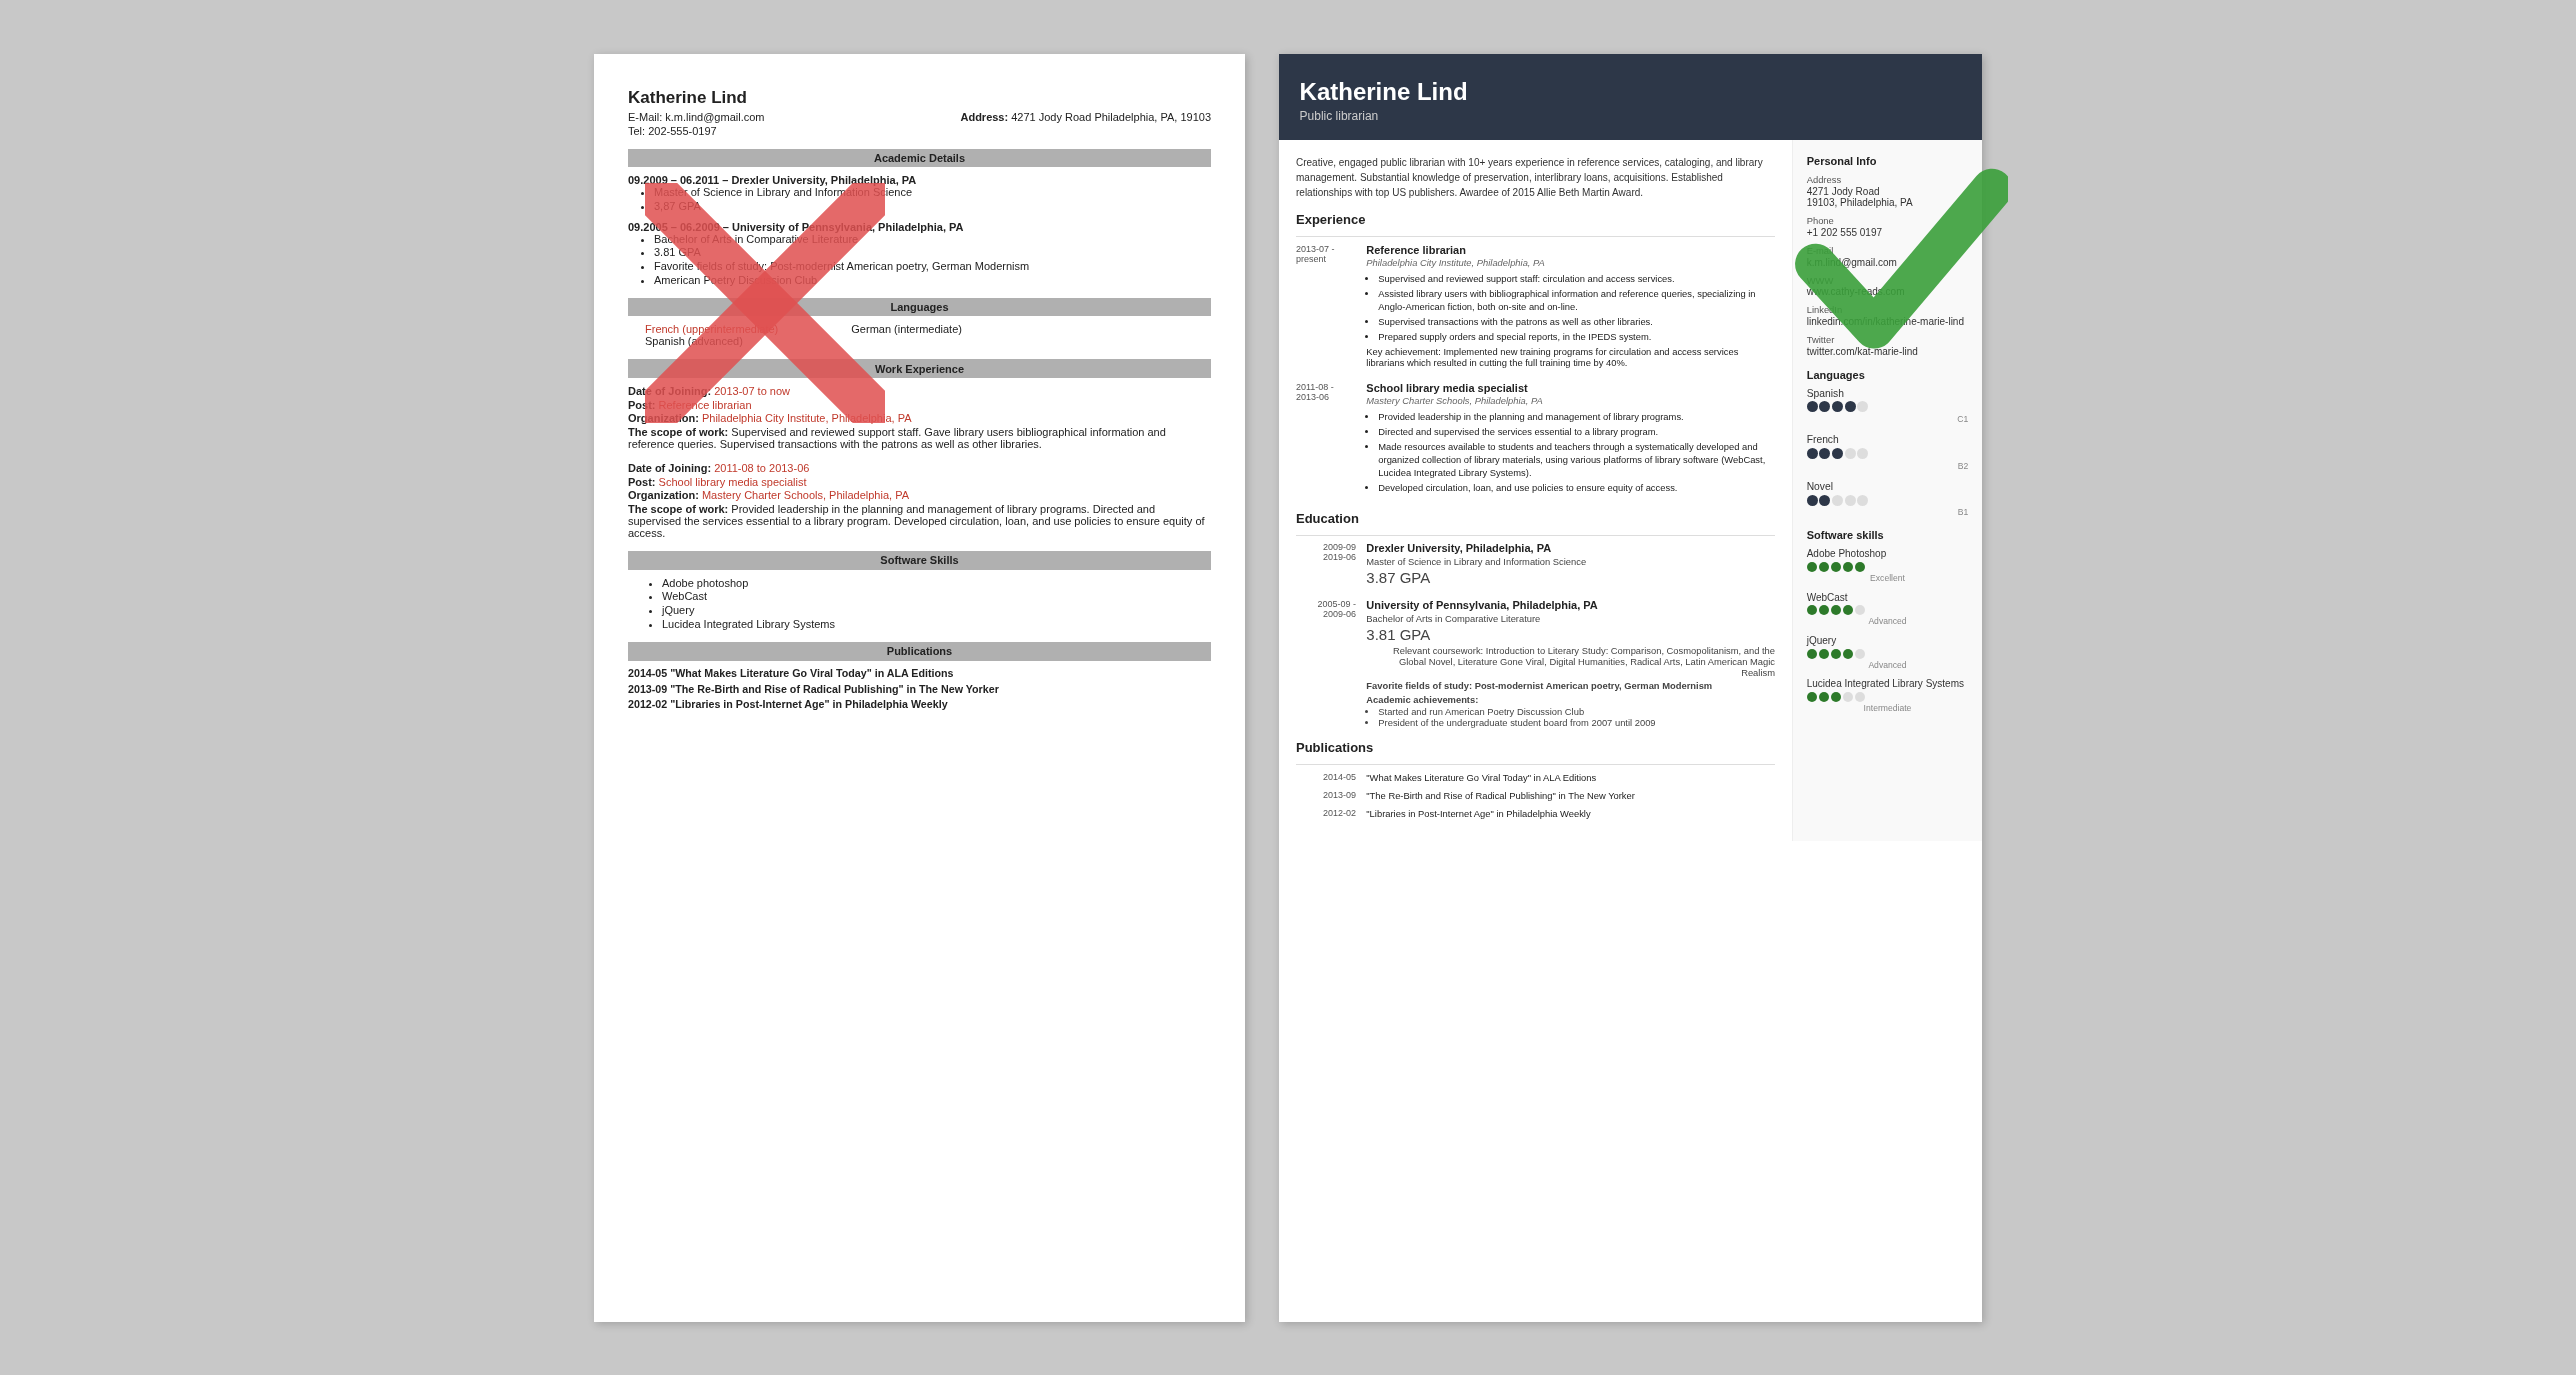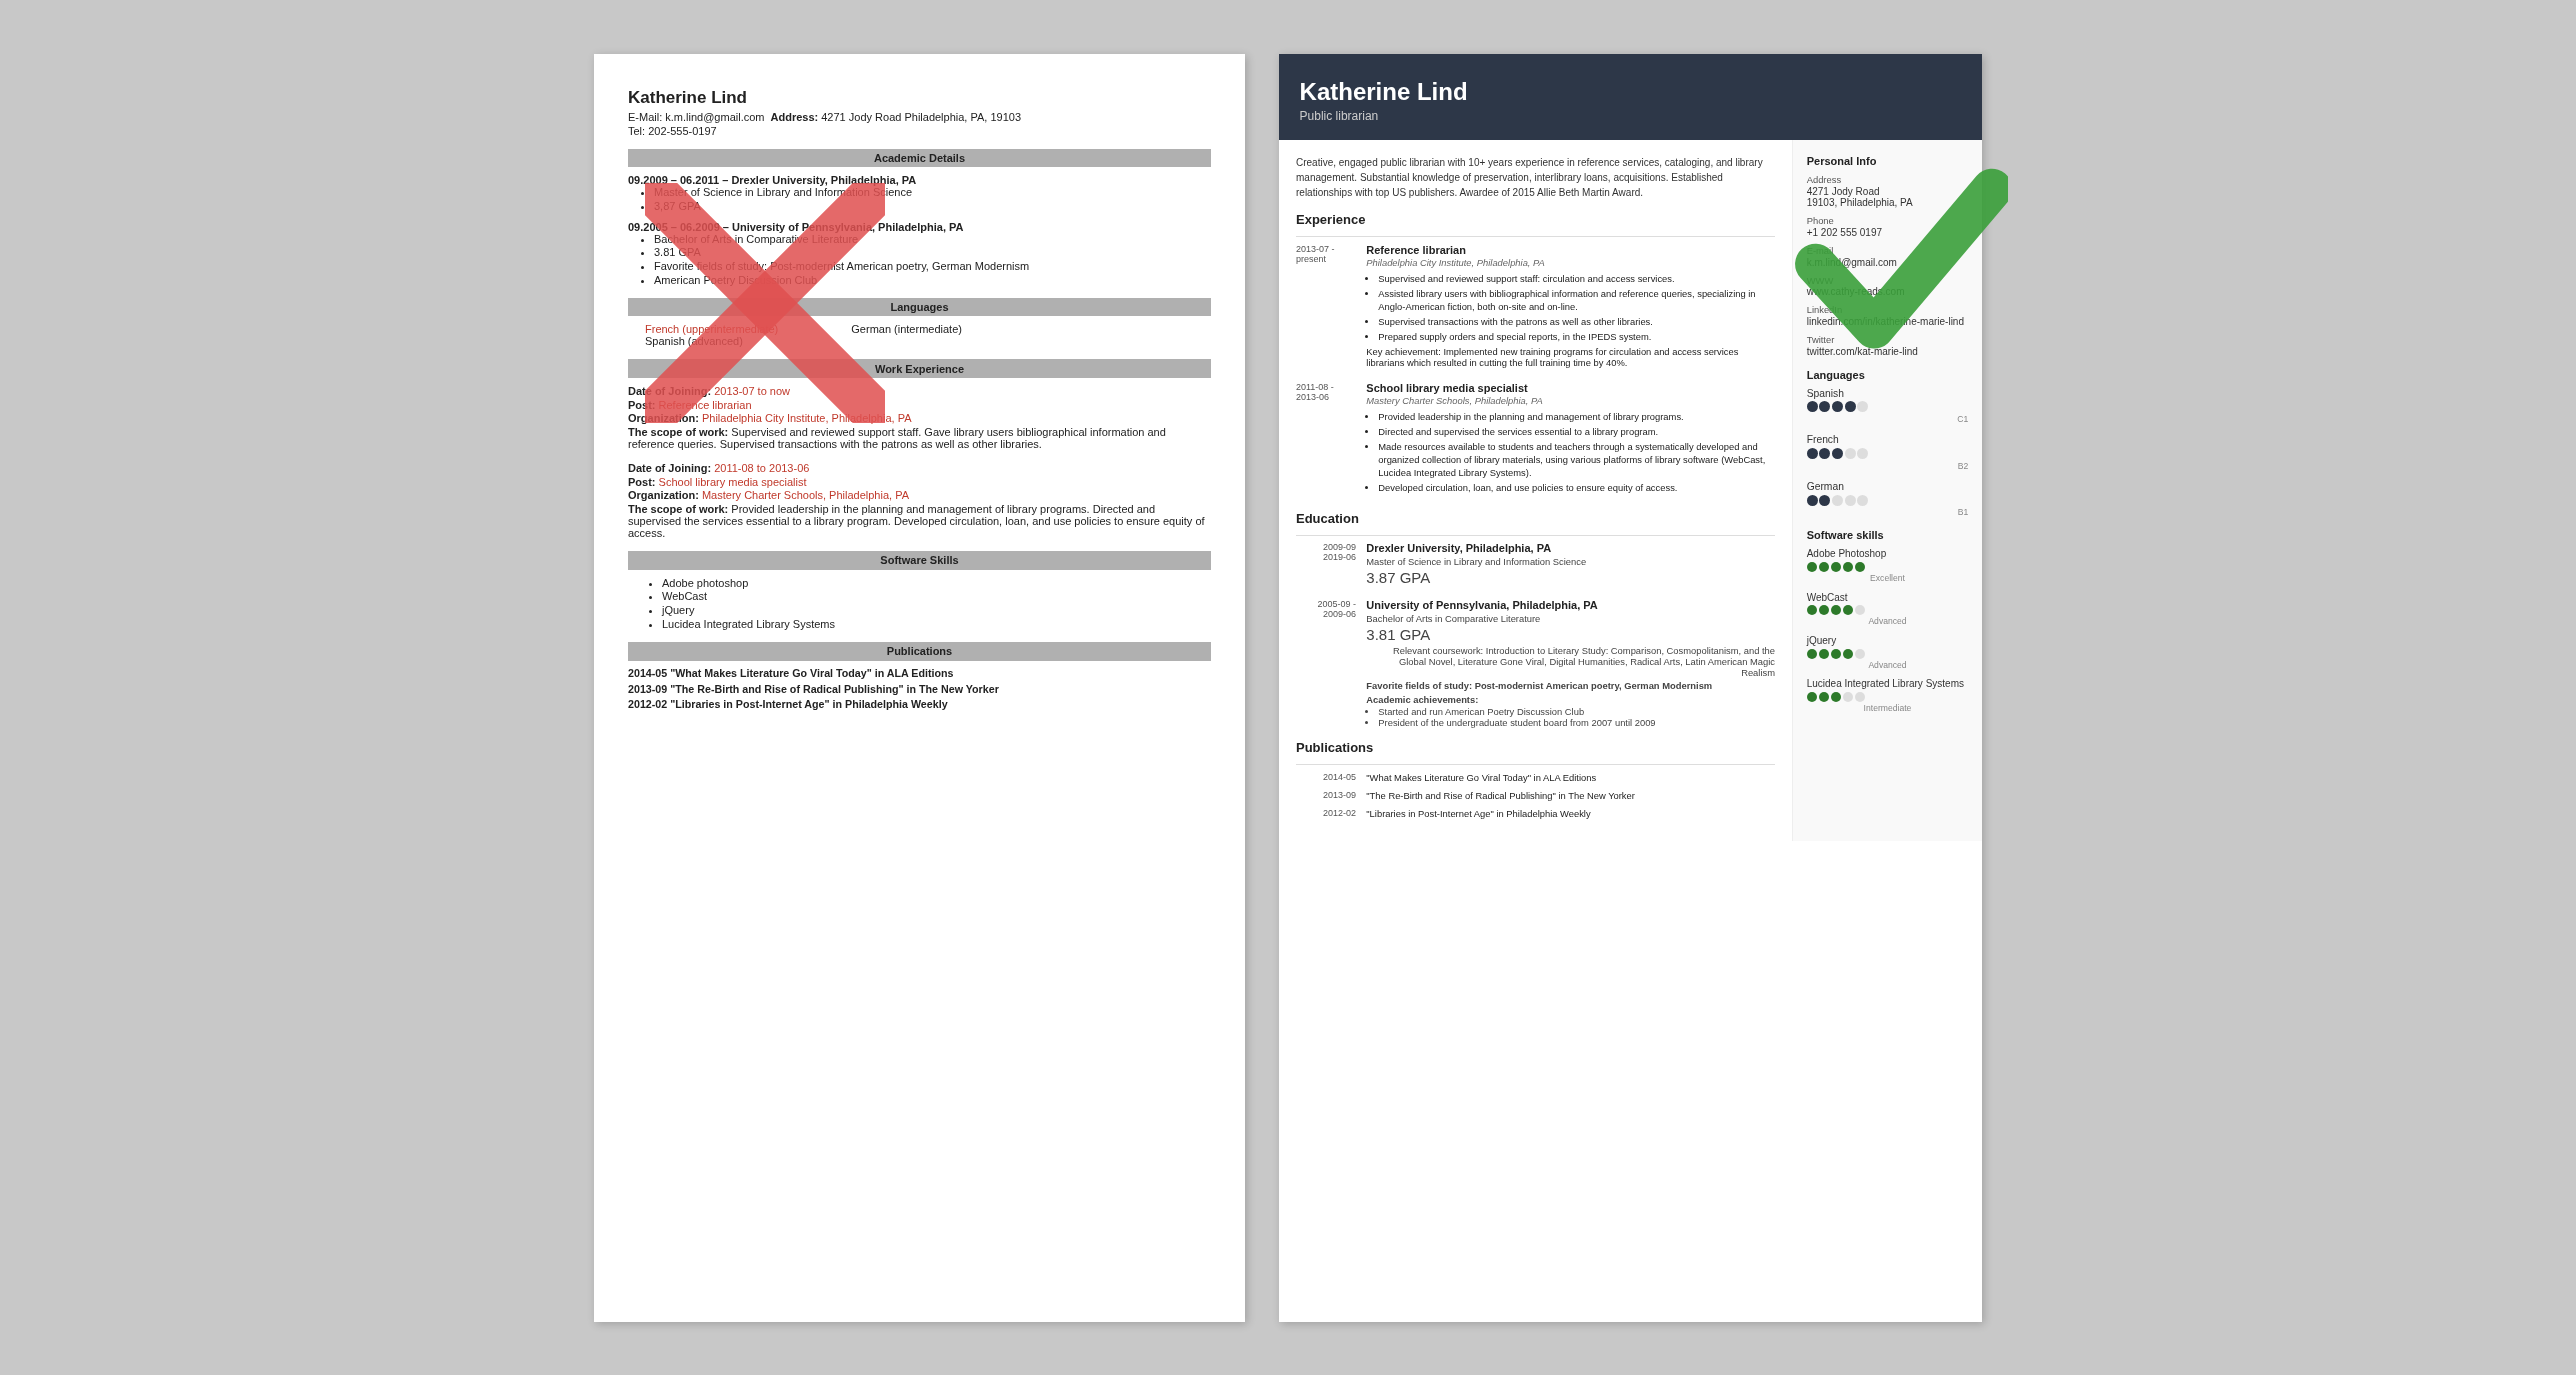--- a/index.html
+++ b/index.html
@@ -27,21 +27,21 @@
       box-shadow: 1.7px 1.7px 8.6px rgba(0,0,0,0.2);
     }
 
     .resume-left .name {
       font-size: 17px;
       font-weight: bold;
       margin-bottom: 3.4px;
     }
     .resume-left .contact-row {
       display: flex;
-      justify-content: flex-start;
+      justify-content: space-between;
       margin-bottom: 1.7px;
       gap: 6px;
     }
 
     .section-header {
       background: #b0b0b0;
       text-align: center;
       font-weight: bold;
       font-size: 11px;
       padding: 3.4px 0;
@@ -480,21 +480,21 @@
           <span class="lang-dot-r lang-dot-filled"></span>
           <span class="lang-dot-r lang-dot-filled"></span>
           <span class="lang-dot-r lang-dot-filled"></span>
           <span class="lang-dot-r lang-dot-empty"></span>
           <span class="lang-dot-r lang-dot-empty"></span>
         </div>
         <div class="lang-level">B2</div>
       </div>
 
       <div class="lang-bar-block">
-        <div class="lang-name">German</div>
+        <div class="lang-name">Novel</div>
         <div class="lang-dots-row">
           <span class="lang-dot-r lang-dot-filled"></span>
           <span class="lang-dot-r lang-dot-filled"></span>
           <span class="lang-dot-r lang-dot-empty"></span>
           <span class="lang-dot-r lang-dot-empty"></span>
           <span class="lang-dot-r lang-dot-empty"></span>
         </div>
         <div class="lang-level">B1</div>
       </div>
 

